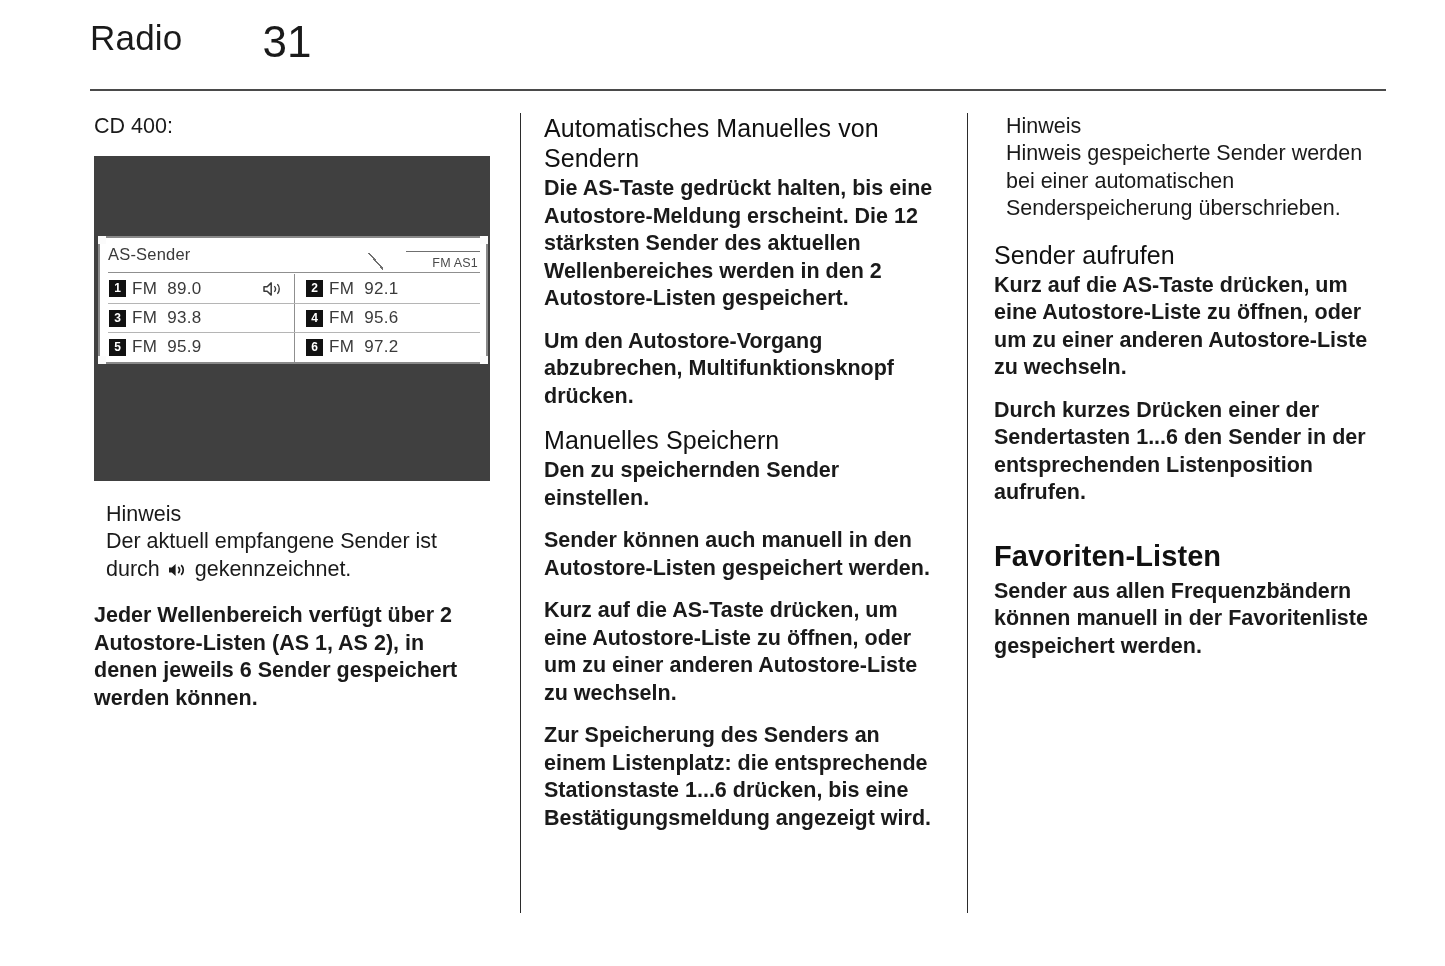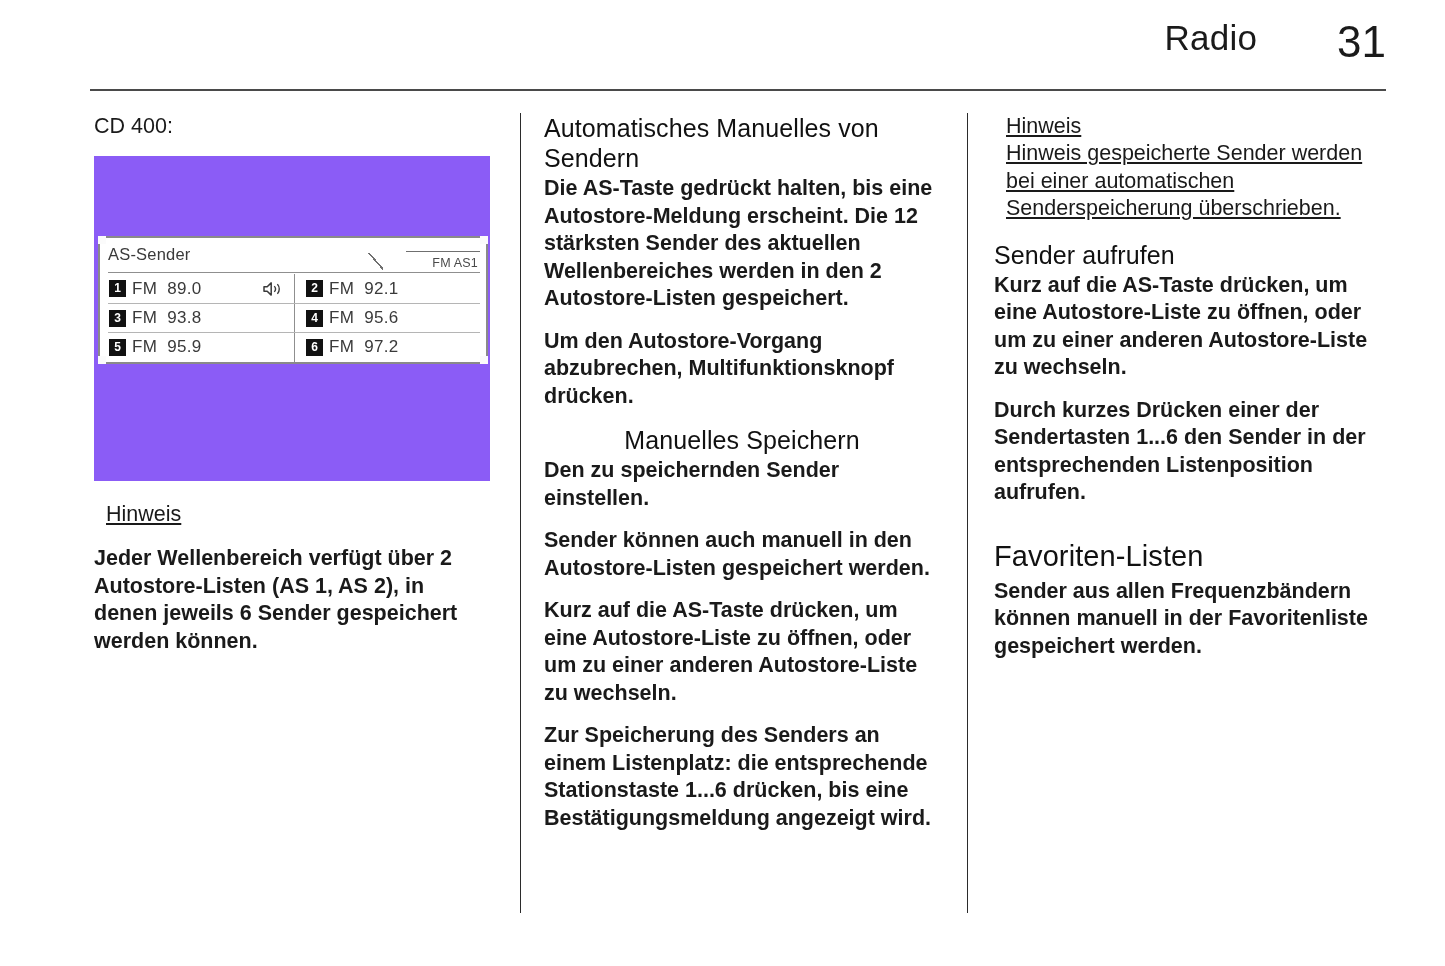--- a/index.html
+++ b/index.html
@@ -8,21 +8,21 @@
     background:#ffffff;
     font-family:"Liberation Sans", sans-serif;
     color:#1a1a1a;
     overflow:hidden;
   }
   .page { position:relative; width:1445px; height:966px; }
 
   
   .header {
     position:absolute; left:90px; top:20px; width:1296px; height:56px;
-    display:flex; align-items:flex-start; justify-content:flex-end;
+    display:flex; align-items:flex-start; justify-content:flex-start;
   }
   .header-title {
     font-size:35px; font-weight:400; letter-spacing:0.2px;
     color:#1a1a1a; line-height:1;
   }
   .header-pageno {
     font-size:44px; font-weight:400; margin-left:80px;
     color:#1a1a1a; line-height:1; min-width:46px; text-align:right;
   }
   .header-rule {
@@ -50,40 +50,40 @@
   
   .p {
     font-size:21.5px; line-height:27.5px; color:#1a1a1a;
     margin-bottom:15px; font-weight:700;
   }
   h2.sec {
     font-size:25px; line-height:30px; font-weight:400;
     color:#111; margin-bottom:2px; letter-spacing:0.1px;
   }
   h2.big {
-    font-size:29px; line-height:35px; font-weight:400;
+    font-size:29px; line-height:35px; font-weight:700;
     color:#111; margin-bottom:4px; letter-spacing:0.1px;
   }
 
   
-  .note { margin-bottom:17px;text-decoration:underline; }
+  .note { margin-bottom:17px; }
   .note .note-title {
     font-size:21.5px; line-height:27px; padding-left:12px; color:#1a1a1a;
   }
   .note .note-body {
     font-size:21.5px; line-height:27.5px; padding-left:12px; color:#1a1a1a;
   }
 
   .caption { font-size:21.5px; line-height:27px; margin-bottom:6px; }
 
   
   .figure {
     position:relative;
     width:396px; height:325px;
-    background:#8b5cf6;
+    background:#404040;
     margin-top:16px; margin-bottom:20px;
   }
   .display {
     position:absolute; left:4px; top:80px; width:390px; height:128px;
     background:#ffffff;
     border:2px solid #8a8a8a;
   }
   .display::before, .display::after { content:""; position:absolute; }
   
   .nick { position:absolute; width:8px; height:8px; background:#fbfbfb; }
@@ -237,31 +237,36 @@
                   <span class="freq">97.2</span>
                 </div>
               </div>
             </div>
           </div>
         </div>
       </div>
 
       <div class="note">
         <div class="note-title">Hinweis</div>
+        <div class="note-body"><span>Der aktuell empfangene Sender ist durch </span><span class="inline-spk"><svg width="19" height="16" viewBox="0 0 19 16" aria-hidden="true">
+                <path d="M1 5.6 H3.8 L7.6 2 V14 L3.8 10.4 H1 Z" fill="#1a1a1a"></path>
+                <path d="M10.2 5 A3.9 3.9 0 0 1 10.2 11" fill="none" stroke="#1a1a1a" stroke-width="1.7"></path>
+                <path d="M13.2 3.2 A6.6 6.6 0 0 1 13.2 12.8" fill="none" stroke="#1a1a1a" stroke-width="1.7"></path>
+              </svg></span><span> gekennzeichnet.</span></div>
       </div>
 
       <div class="p">Jeder Wellenbereich verfügt über 2 Autostore-Listen (AS 1, AS 2), in denen jeweils 6 Sender gespeichert werden können.</div>
     </div>
 
     <div class="col col-2">
       <h2 class="sec">Automatisches Manuelles von Sendern</h2>
       <div class="p">Die AS-Taste gedrückt halten, bis eine Autostore-Meldung erscheint. Die 12 stärksten Sender des aktuellen Wellenbereiches werden in den 2 Autostore-Listen gespeichert.</div>
       <div class="p">Um den Autostore-Vorgang abzubrechen, Multifunktionsknopf drücken.</div>
 
-      <h2 class="sec" style="margin-top:2px;text-align:center;">Manuelles Speichern</h2>
+      <h2 class="sec" style="margin-top:2px;">Manuelles Speichern</h2>
       <div class="p">Den zu speichernden Sender einstellen.</div>
       <div class="p">Sender können auch manuell in den Autostore-Listen gespeichert werden.</div>
       <div class="p">Kurz auf die AS-Taste drücken, um eine Autostore-Liste zu öffnen, oder um zu einer anderen Autostore-Liste zu wechseln.</div>
       <div class="p">Zur Speicherung des Senders an einem Listenplatz: die entsprechende Stationstaste 1...6 drücken, bis eine Bestätigungsmeldung angezeigt wird.</div>
     </div>
 
     <div class="col col-3">
       <div class="note">
         <div class="note-title">Hinweis</div>
         <div class="note-body">Hinweis gespeicherte Sender werden bei einer automatischen Senderspeicherung überschrieben.</div>

